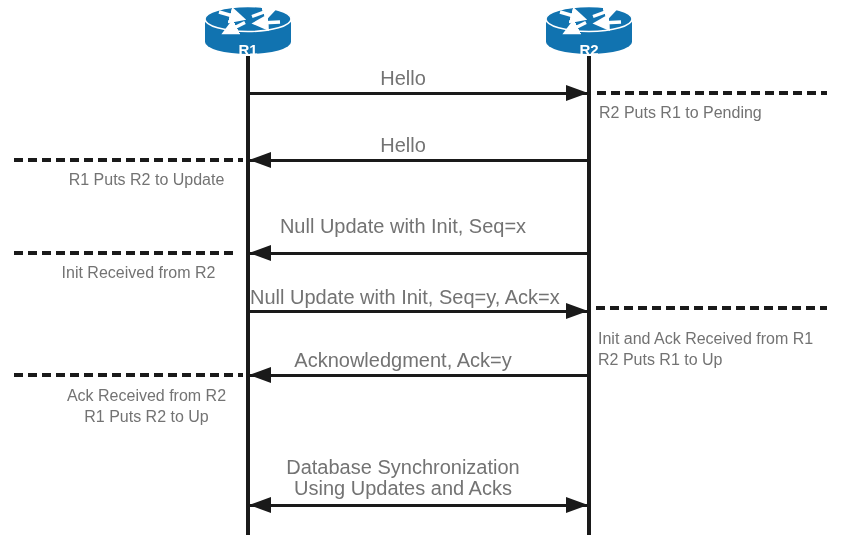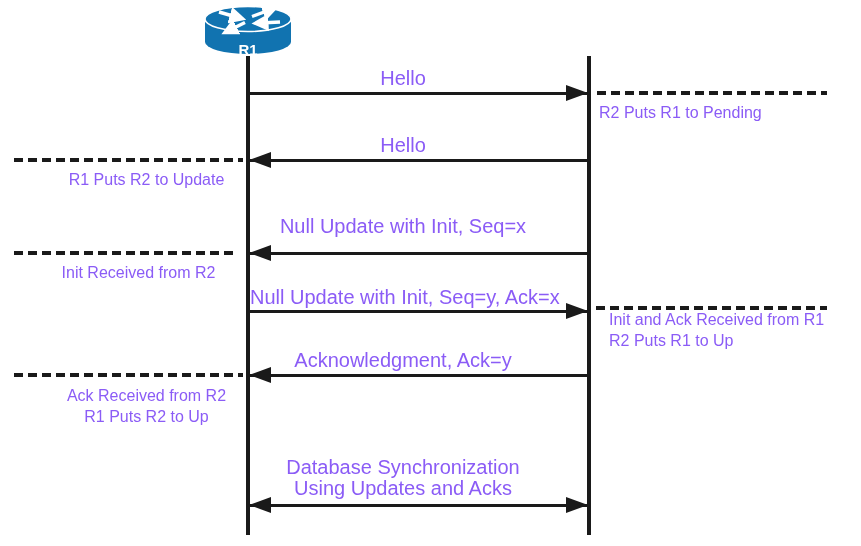--- a/index.html
+++ b/index.html
@@ -1,18 +1,18 @@
 <!DOCTYPE html>
 <html><head>
 <meta charset="utf-8">
 <style>
   html,body{margin:0;padding:0;background:#ffffff;}
   .canvas{
     position:relative;width:861px;height:546px;background:#ffffff;overflow:hidden;
-    font-family:"Liberation Sans", sans-serif;color:#8b5cf6;
+    font-family:"Liberation Sans", sans-serif;color:#737373;
   }
   .lifeline{position:absolute;width:4px;background:#1a1a1a;}
   .router{position:absolute;width:90px;height:56px;}
   .msg-label{
     position:absolute;left:250px;width:306px;text-align:center;
     font-size:20px;line-height:21px;white-space:nowrap;
   }
   .msg-line{position:absolute;left:250px;width:337px;height:3px;background:#1a1a1a;}
   .ah{position:absolute;top:50%;transform:translateY(-50%);width:0;height:0;
       border-top:8px solid transparent;border-bottom:8px solid transparent;}
@@ -46,20 +46,33 @@
       <g stroke="#ffffff" stroke-width="3.4" fill="none">
         <path d="M16,8 L35,13.5" marker-end="url(#wah)"></path>
         <path d="M49,12.5 L68,5.5" marker-end="url(#wah)"></path>
         <path d="M77,18 L57,19" marker-end="url(#wah)"></path>
         <path d="M42,18.5 L26,26.5" marker-end="url(#wah)"></path>
       </g>
       <text x="45" y="51" text-anchor="middle" fill="#ffffff" font-size="15" font-weight="bold" font-family="Liberation Sans, sans-serif">R1</text>
     </svg>
   </div>
 
+  <div class="router" style="left:544px;top:4px;">
+    <svg width="90" height="56" viewBox="0 0 90 56">
+      <path d="M2,15 L2,38 A43,12 0 0 0 88,38 L88,15 Z" fill="#1173b0"></path>
+      <ellipse cx="45" cy="15" rx="43" ry="12.5" stroke="#ffffff" stroke-width="1.5" fill="#1173b0"></ellipse>
+      <g stroke="#ffffff" stroke-width="3.4" fill="none" marker-end="url(#wah)">
+        <path d="M16,8 L35,13.5" marker-end="url(#wah)"></path>
+        <path d="M49,12.5 L68,5.5" marker-end="url(#wah)"></path>
+        <path d="M77,18 L57,19" marker-end="url(#wah)"></path>
+        <path d="M42,18.5 L26,26.5" marker-end="url(#wah)"></path>
+      </g>
+      <text x="45" y="51" text-anchor="middle" fill="#ffffff" font-size="15" font-weight="bold" font-family="Liberation Sans, sans-serif">R2</text>
+    </svg>
+  </div>
 
   <div class="msg-label" style="top:68px;">Hello</div>
   <div class="msg-line" style="top:91.5px;">
     <div class="ah ah-right"></div>
   </div>
 
   <div class="dash" style="left:597px;top:91px;width:230px;"></div>
   <div class="ann ann-right" style="left:599px;top:102px;">R2 Puts R1 to Pending</div>
 
   <div class="msg-label" style="top:135px;">Hello</div>
@@ -77,21 +90,21 @@
 
   <div class="dash" style="left:14px;top:251px;width:222px;"></div>
   <div class="ann ann-left" style="left:17px;top:262px;width:243px;">Init Received from R2</div>
 
   <div class="msg-label" style="top:287px;">Null Update with Init, Seq=y, Ack=x</div>
   <div class="msg-line" style="top:309.5px;">
     <div class="ah ah-right"></div>
   </div>
 
   <div class="dash" style="left:596px;top:306px;width:231px;"></div>
-  <div class="ann ann-right" style="left:598px;top:309px;margin-left:11px;">
+  <div class="ann ann-right" style="left:598px;top:328px;">
     <div>Init and Ack Received from R1</div>
     <div>R2 Puts R1 to Up</div>
   </div>
 
   <div class="msg-label" style="top:350px;">Acknowledgment, Ack=y</div>
   <div class="msg-line" style="top:373.5px;">
     <div class="ah ah-left"></div>
   </div>
 
   <div class="dash" style="left:14px;top:373px;width:229px;"></div>

